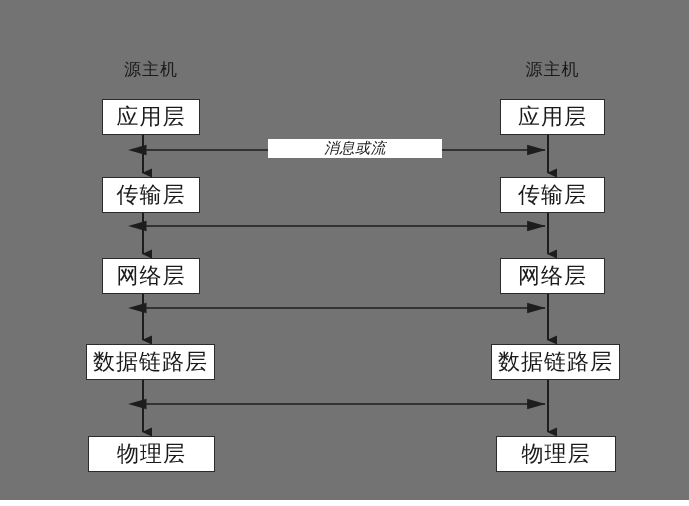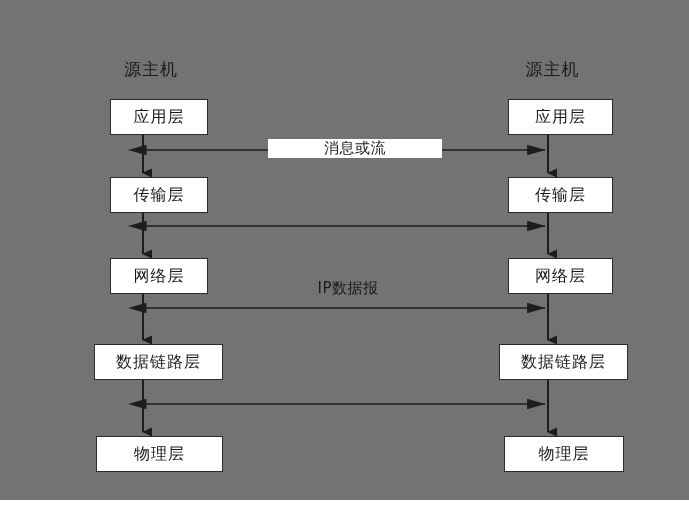--- a/index.html
+++ b/index.html
@@ -26,33 +26,33 @@
     font-weight: 400;
   }
   .layer-box {
     position: absolute;
     box-sizing: border-box;
     border: 1.6px solid #2b2b2b;
     background: #ffffff;
     display: flex;
     align-items: center;
     justify-content: center;
-    font-size: 16px;
+    font-size: 22px;
     color: #1a1a1a;
     letter-spacing: 1px;
     white-space: nowrap;
-    margin-left: 8px;
   }
   .conn-label {
     position: absolute;
     font-size: 15px;
     color: #1a1a1a;
     white-space: nowrap;
     text-align: center;
     letter-spacing: 0.5px;
+    font-style: italic;
   }
   .conn-label.inline {
     background: #ffffff;
     padding: 0 7px;
   }
   svg.overlay {
     position: absolute;
     left: 0;
     top: 0;
     width: 689px;
@@ -111,16 +111,15 @@
       <line x1="146" y1="150" x2="545" y2="150" marker-start="url(#arrowLeft)" marker-end="url(#arrowRight)"></line>
       <line x1="146" y1="226" x2="545" y2="226" marker-start="url(#arrowLeft)" marker-end="url(#arrowRight)"></line>
       <line x1="146" y1="308" x2="545" y2="308" marker-start="url(#arrowLeft)" marker-end="url(#arrowRight)"></line>
       <line x1="146" y1="404" x2="545" y2="404" marker-start="url(#arrowLeft)" marker-end="url(#arrowRight)"></line>
     </g>
   </svg>
 
   <div class="conn-label inline" style="left:268px; top:139px; width:160px;">消息或流</div>
 
 
-  <div class="conn-label" style="left:268px; top:279px; width:160px;">IP数据报</div>
 
 
 </div>
 
 </body></html>

